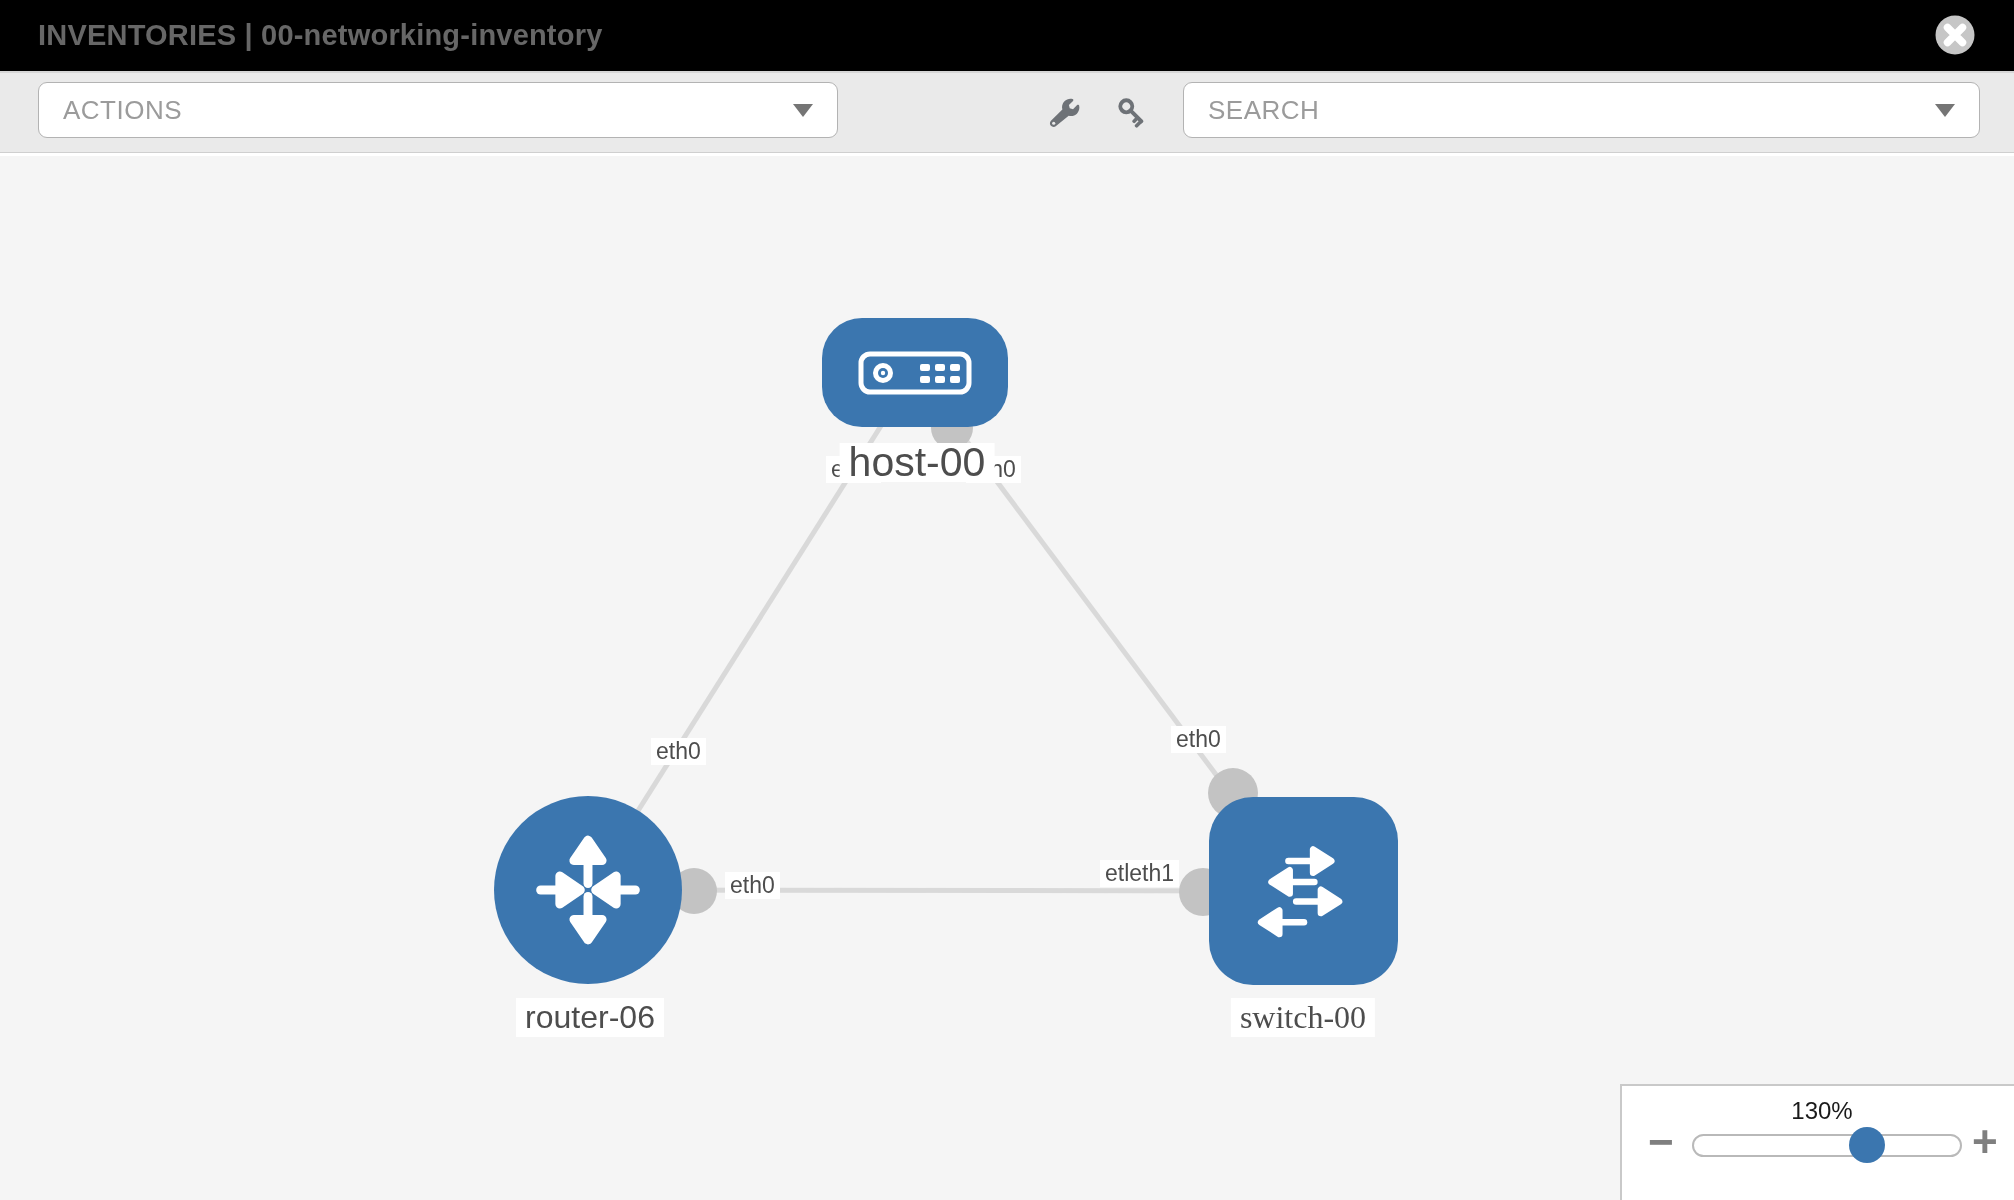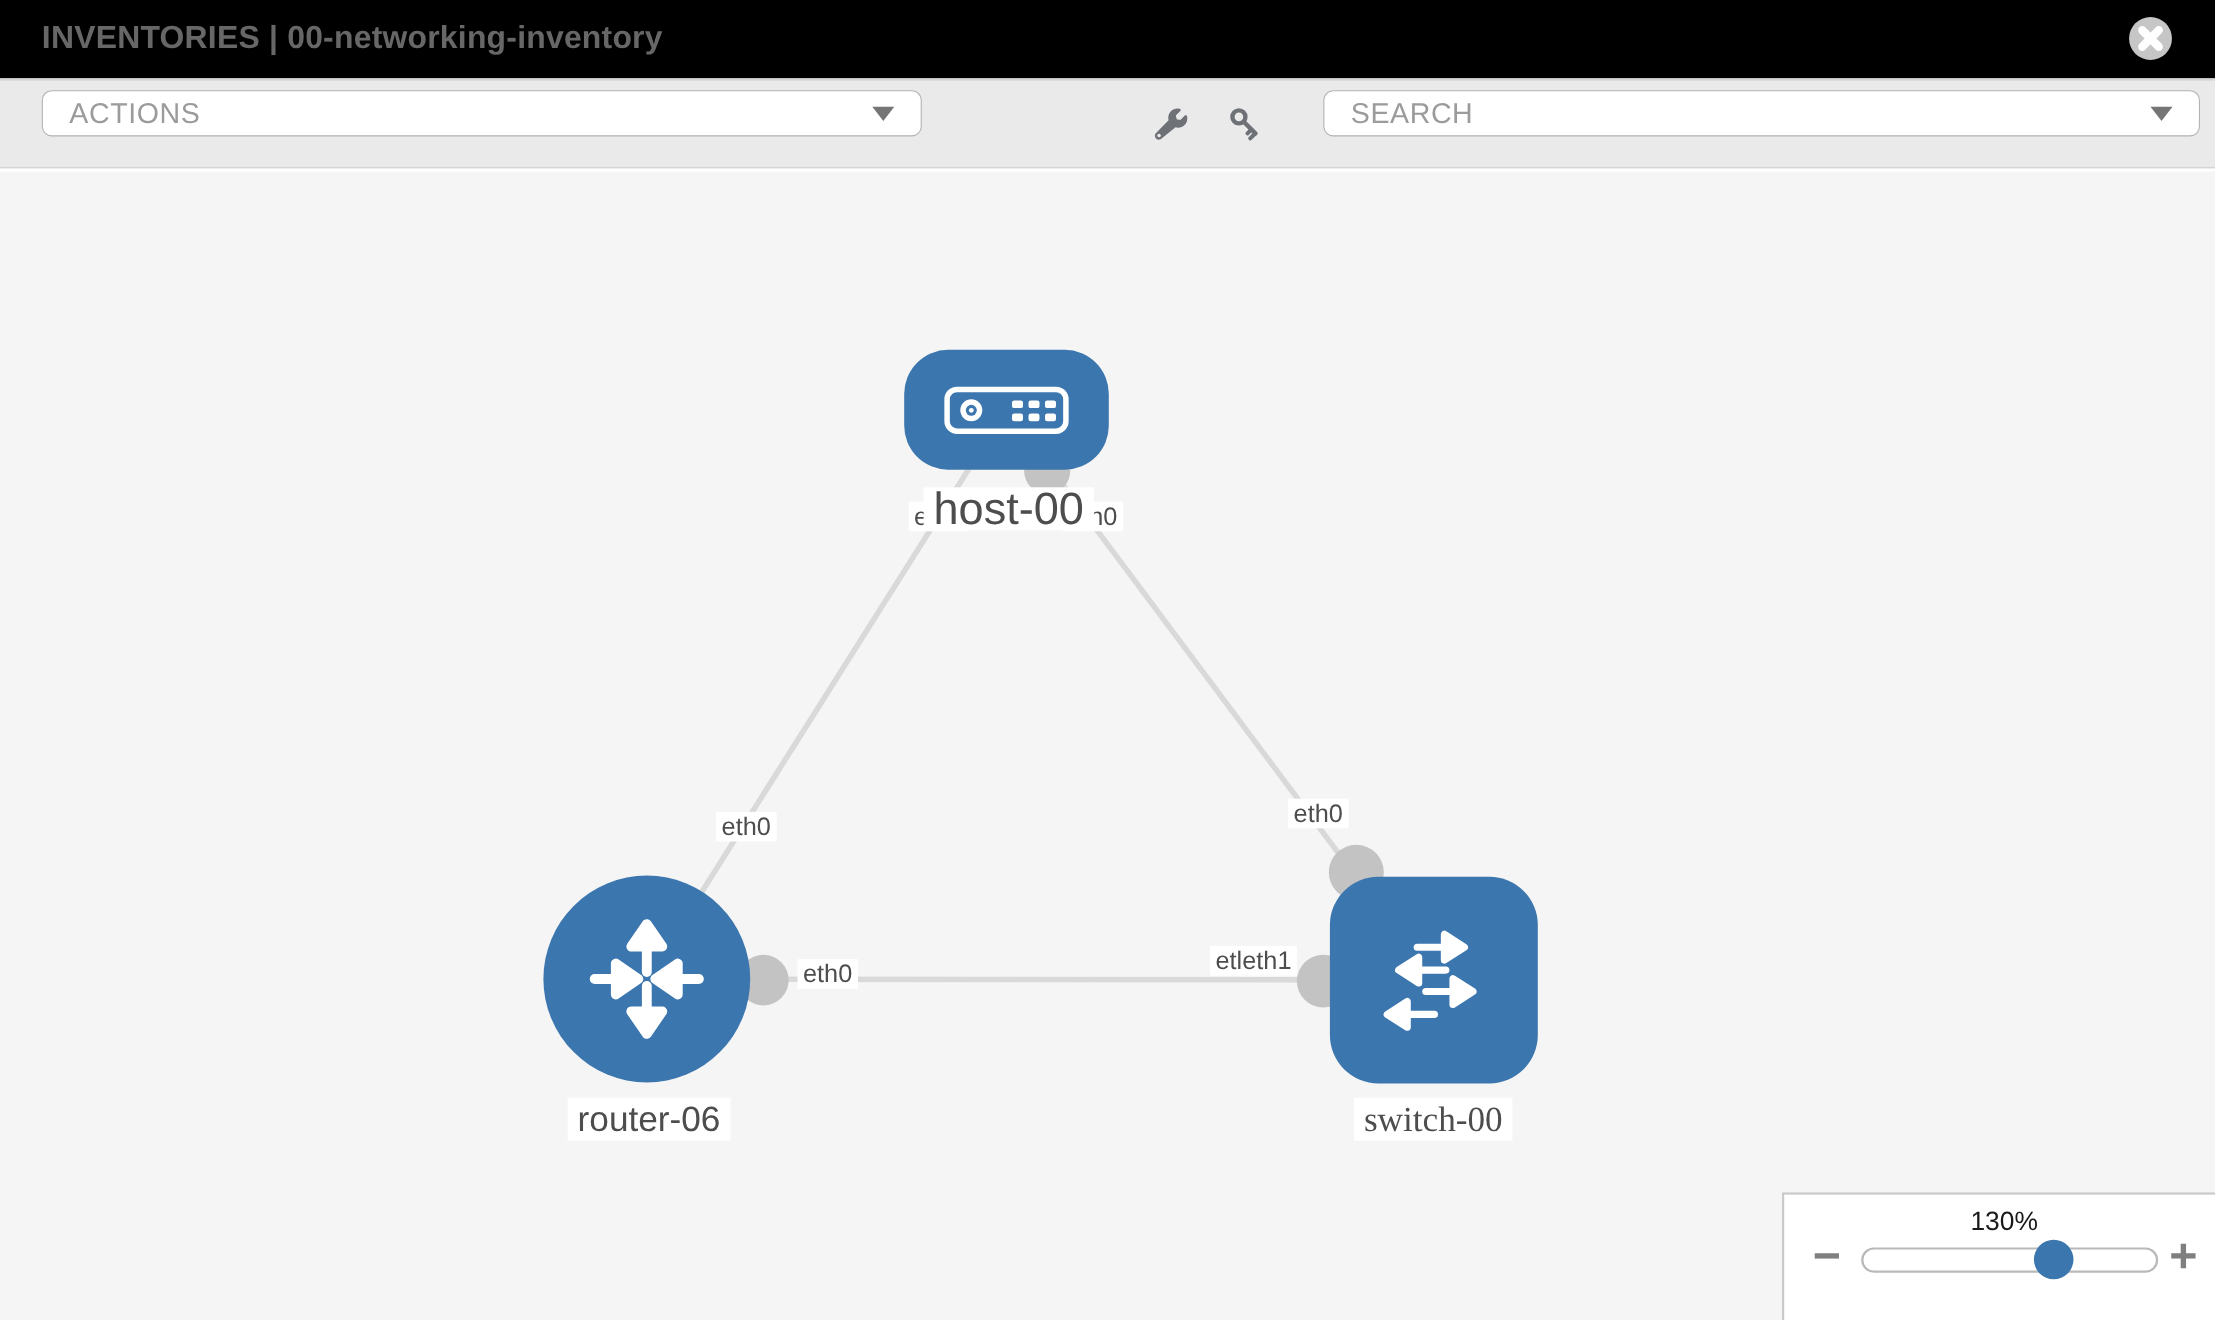--- a/index.html
+++ b/index.html
@@ -28,32 +28,32 @@
     position:absolute;right:38px;top:14px;width:42px;height:42px;
     background:none;border:none;cursor:pointer;padding:0;
   }
 
   
   .toolbar{
     position:relative;height:80px;background:var(--toolbar-bg);
     border-bottom:1px solid #cfcfcf;
   }
   .select{
-    position:absolute;top:9px;height:42px;background:#fff;
+    position:absolute;top:9px;height:56px;background:#fff;
     border:1.5px solid #b3b3b3;border-radius:9px;
     display:flex;align-items:center;justify-content:space-between;
     padding:0 24px;cursor:pointer;
   }
   .select-label{font-size:26px;color:var(--muted-text);letter-spacing:.5px;}
   .caret{
     width:0;height:0;border-left:10px solid transparent;
     border-right:10px solid transparent;border-top:13px solid #757575;
   }
   .sel-actions{left:38px;width:800px;}
-  .sel-search{left:1183px;width:797px;margin-left:20px;}
+  .sel-search{left:1183px;width:797px;}
   .icon-btn{
     position:absolute;top:19px;width:42px;height:42px;background:none;border:none;
     cursor:pointer;padding:0;display:flex;align-items:center;justify-content:center;
   }
   .btn-wrench{left:1044px;}
   .btn-key{left:1112px;}
 
   
   .canvas{
     position:absolute;left:0;top:156px;width:2014px;height:1044px;

